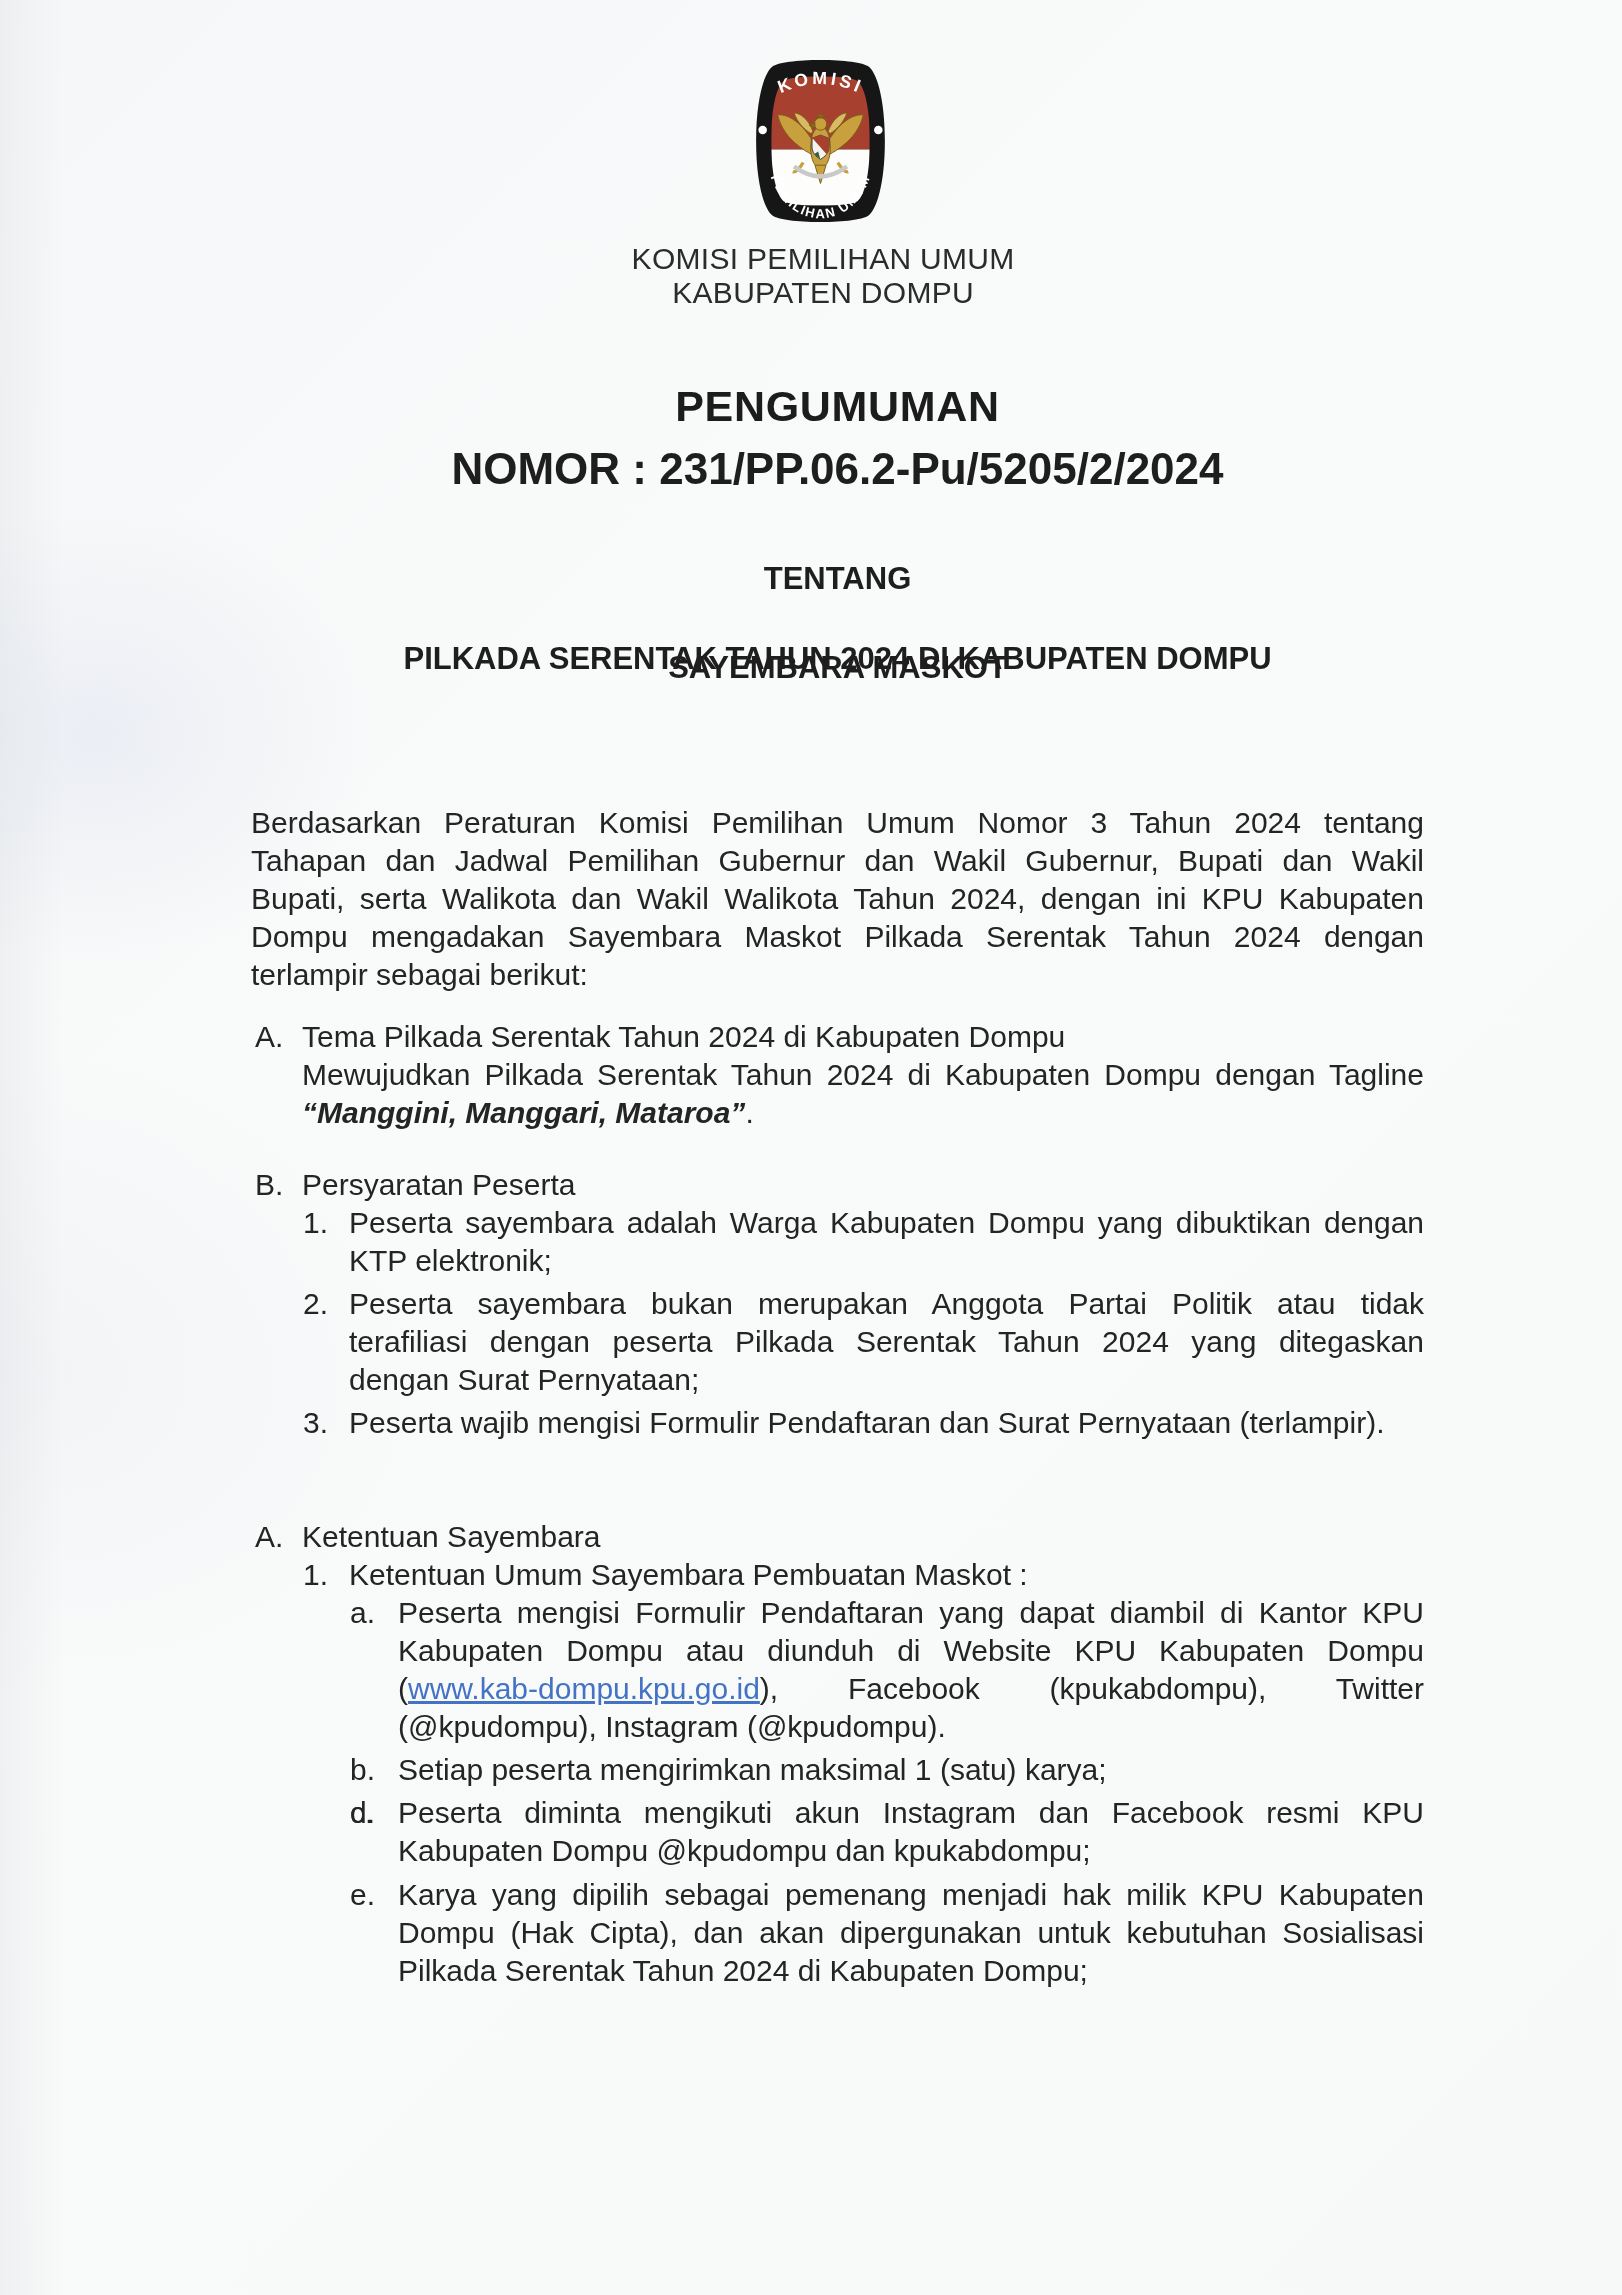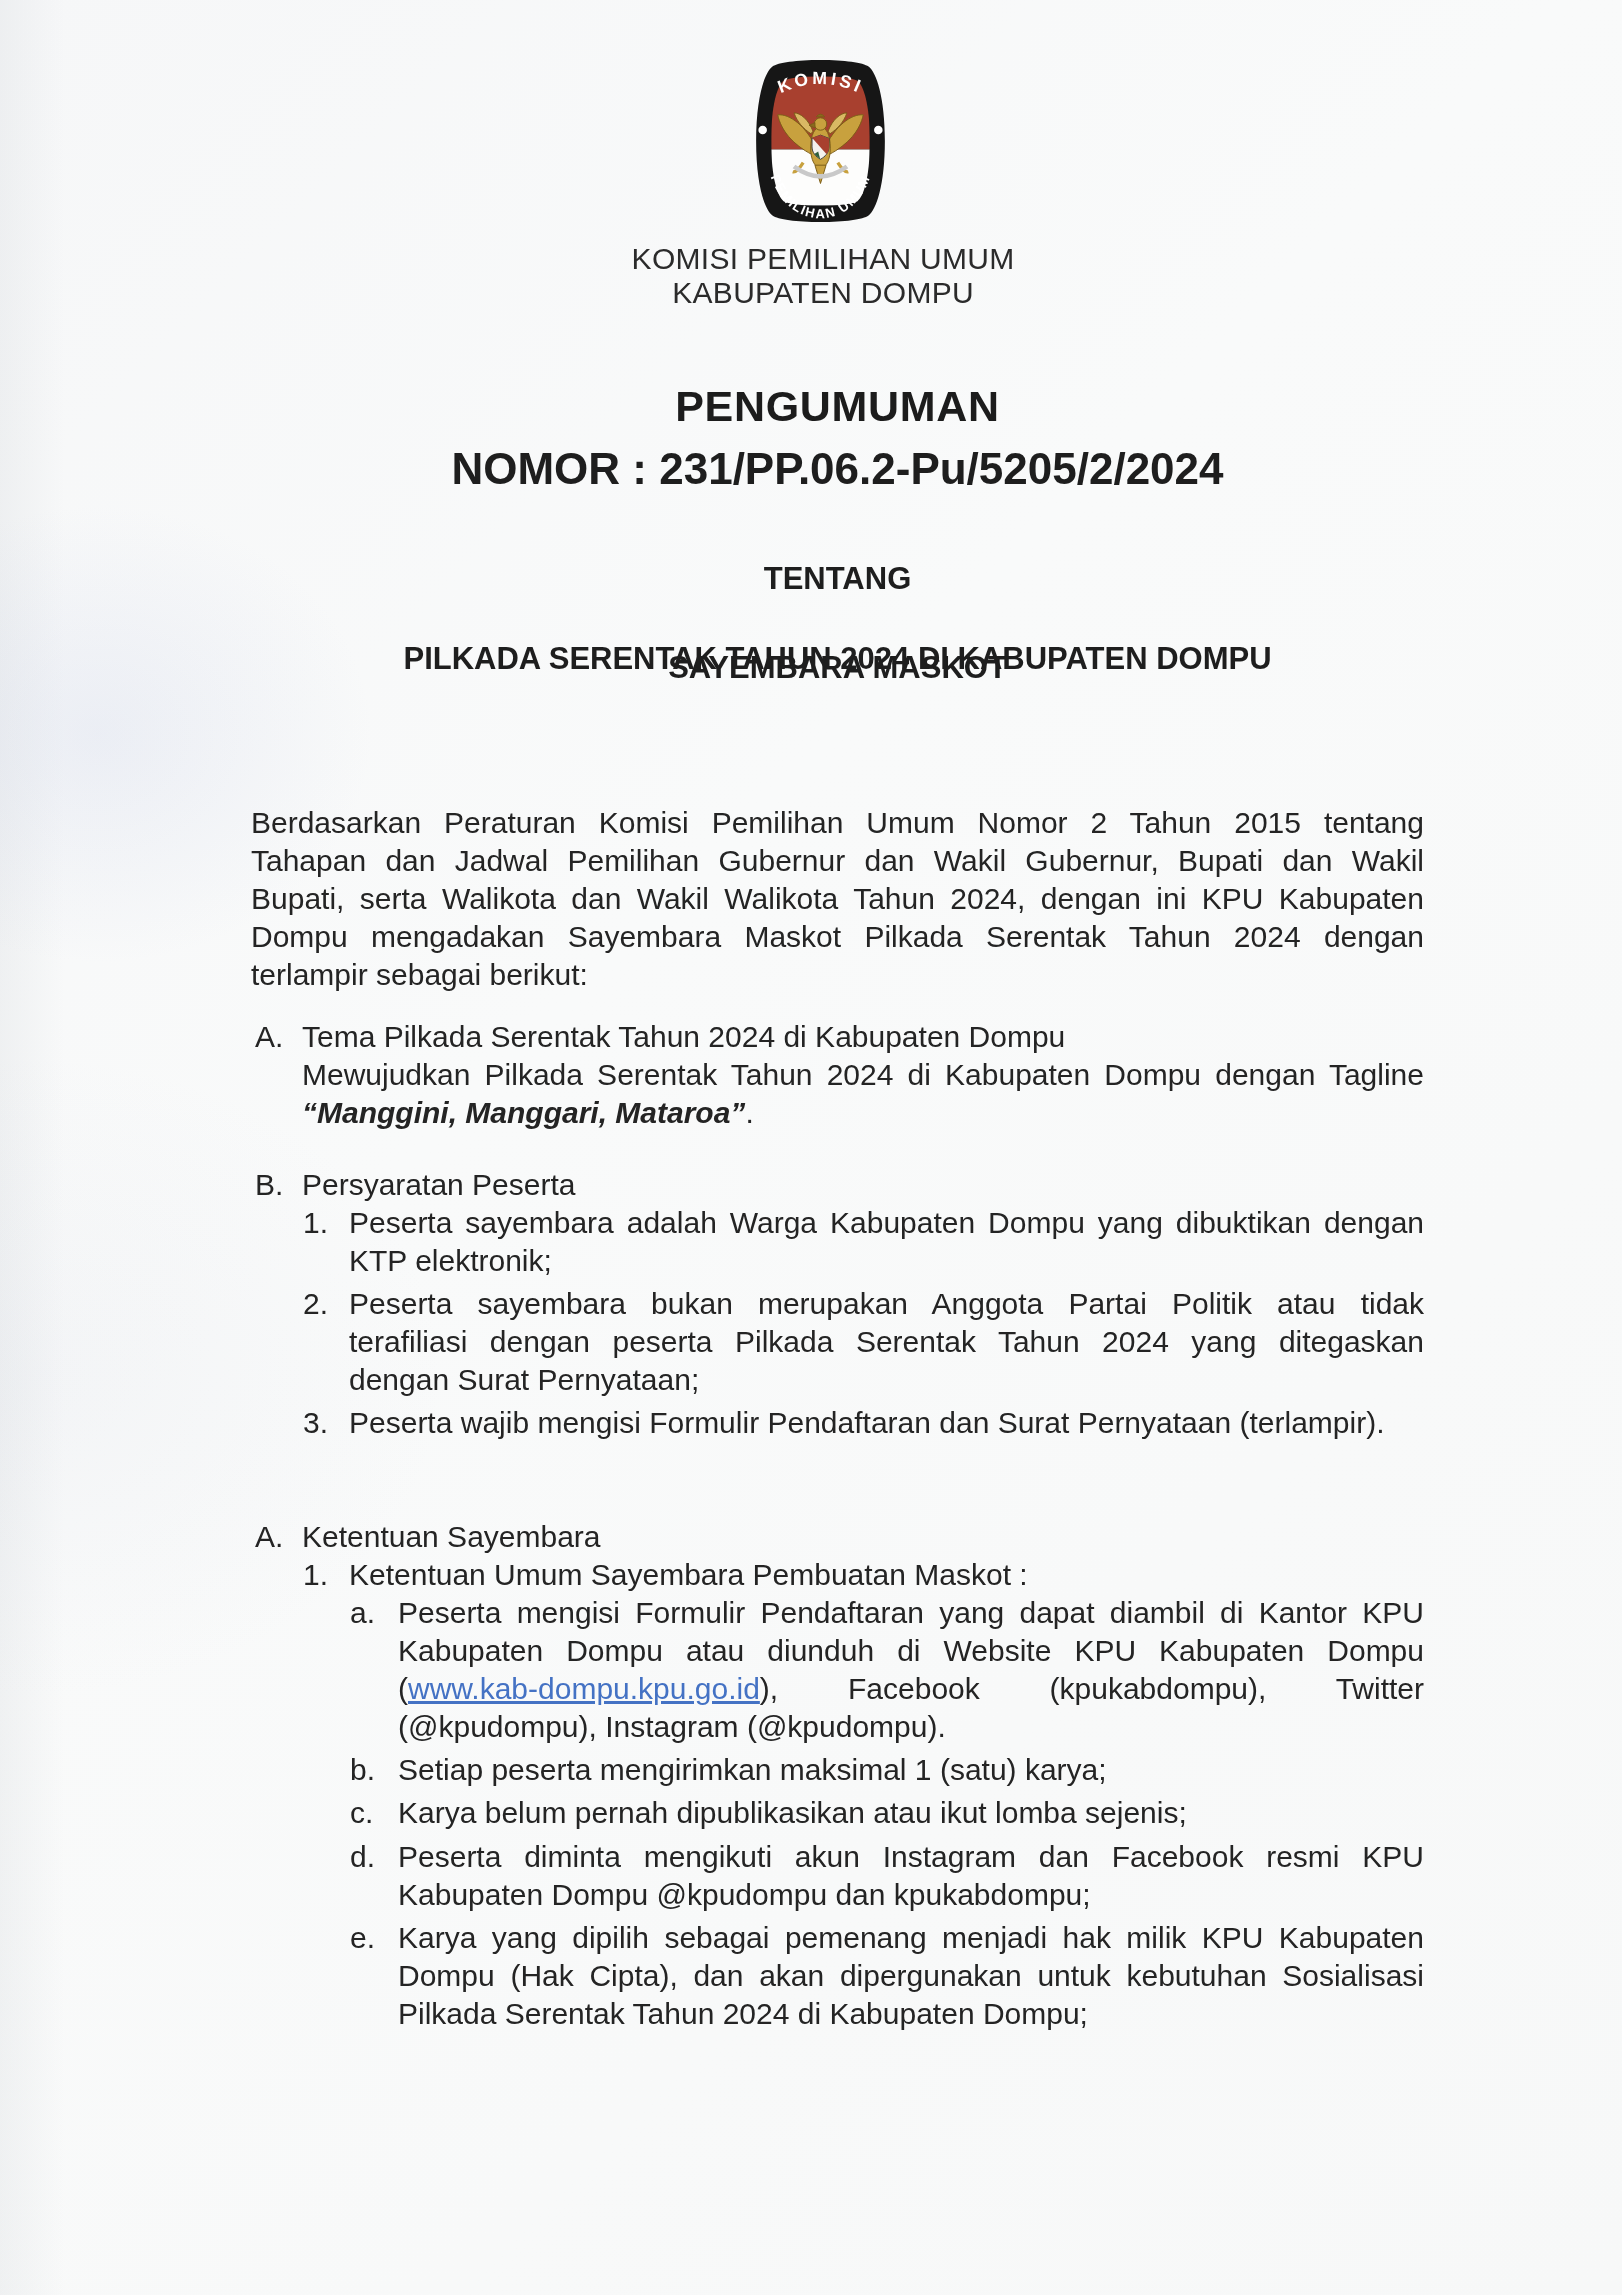--- a/index.html
+++ b/index.html
@@ -105,21 +105,21 @@
     <div>KABUPATEN DOMPU</div>
   </div>
 
   <div class="abs content-x center h1" style="top:382px;">PENGUMUMAN</div>
   <div class="abs content-x center h2" style="top:444px; font-size:44px;">NOMOR : 231/PP.06.2-Pu/5205/2/2024</div>
   <div class="abs content-x center h2" style="top:561px;">TENTANG</div>
   <div class="abs content-x center h2" style="top:619px;margin-top:31px;">SAYEMBARA MASKOT</div>
   <div class="abs content-x center h2" style="top:641px;">PILKADA SERENTAK TAHUN 2024 DI KABUPATEN DOMPU</div>
 
   <div class="abs content-x" style="top:804px;">
-    <div class="ln j">Berdasarkan Peraturan Komisi Pemilihan Umum Nomor 2 Tahun 2015 tentang</div>
+    <div class="ln j">Berdasarkan Peraturan Komisi Pemilihan Umum Nomor 3 Tahun 2024 tentang</div>
     <div class="ln j">Tahapan dan Jadwal Pemilihan Gubernur dan Wakil Gubernur, Bupati dan Wakil</div>
     <div class="ln j">Bupati, serta Walikota dan Wakil Walikota Tahun 2024, dengan ini KPU Kabupaten</div>
     <div class="ln j">Dompu mengadakan Sayembara Maskot Pilkada Serentak Tahun 2024 dengan</div>
     <div class="ln l">terlampir sebagai berikut:</div>
   </div>
 
   <div class="abs content-x" style="top:1018px;">
     <div class="ln l ind1">
       <span class="mk mk1">A.</span>
       <span>Tema Pilkada Serentak Tahun 2024 di Kabupaten Dompu</span>
@@ -183,21 +183,20 @@
     <div class="gap">
       <div class="ln l ind3">
         <span class="mk mk3">b.</span>
         <span>Setiap peserta mengirimkan maksimal 1 (satu) karya;</span>
       </div>
     </div>
 
     <div class="gap">
       <div class="ln l ind3">
         <span class="mk mk3">c.</span>
-        <span>Karya belum pernah dipublikasikan atau ikut lomba sejenis;</span>
       </div>
     </div>
 
     <div class="gap">
       <div class="ln j ind3">
         <span class="mk mk3">d.</span>
         <span>Peserta diminta mengikuti akun Instagram dan Facebook resmi KPU</span>
       </div>
       <div class="ln l ind3">Kabupaten Dompu @kpudompu dan kpukabdompu;</div>
     </div>

